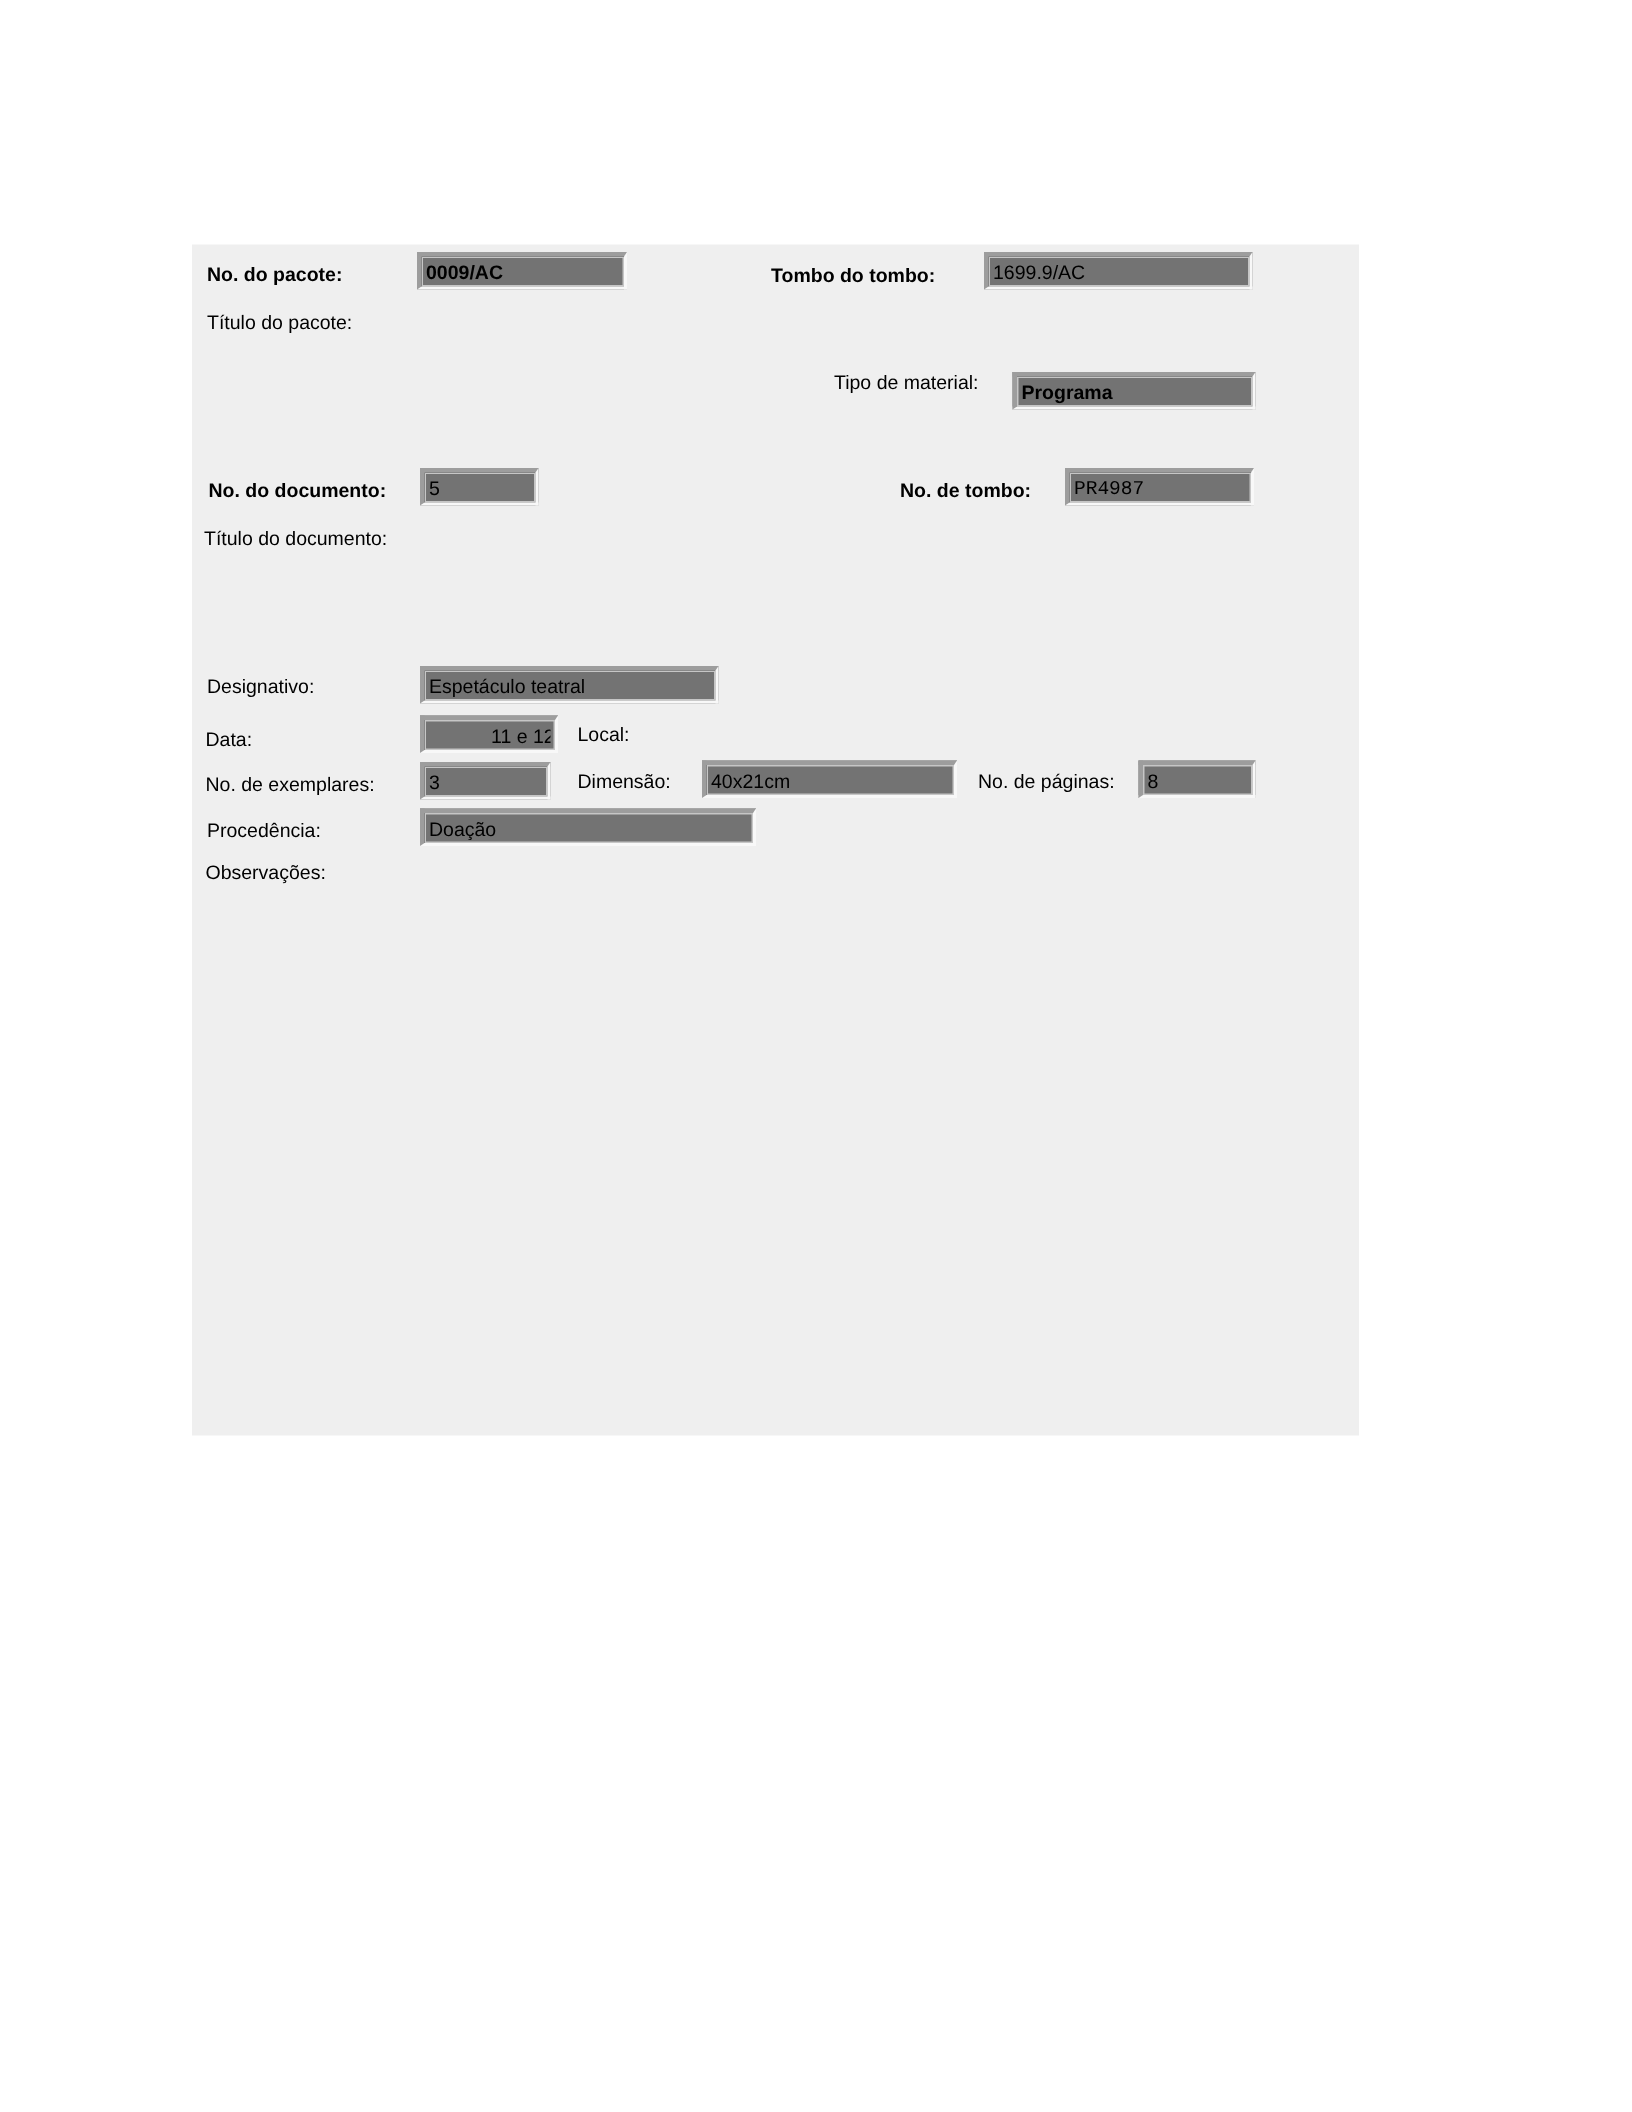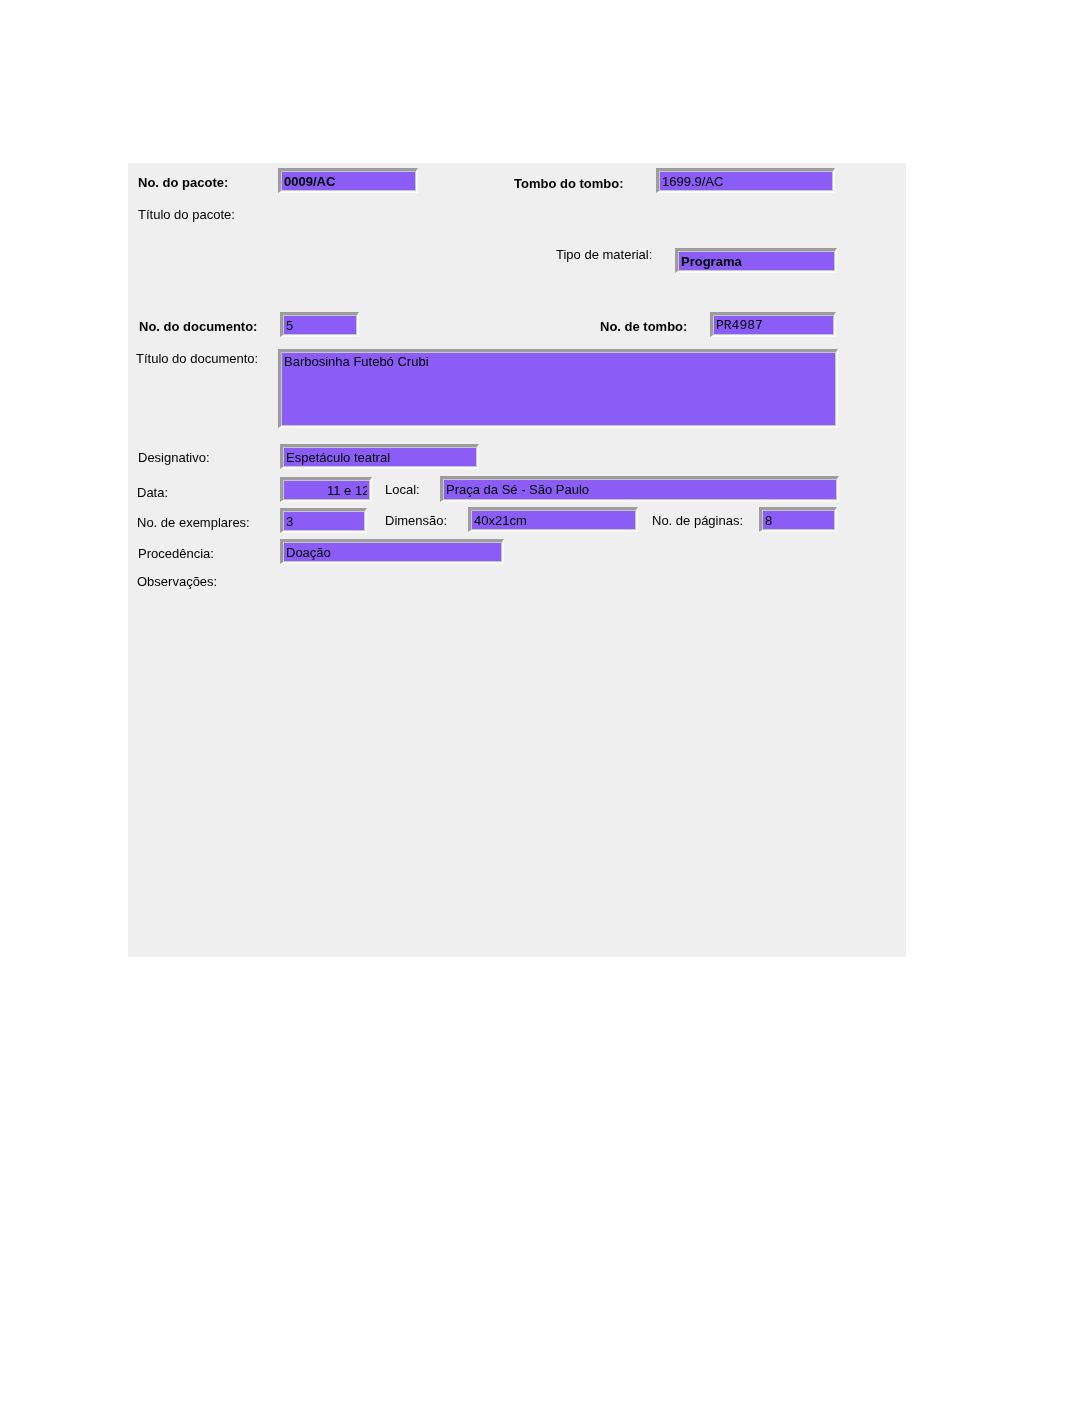--- a/index.html
+++ b/index.html
@@ -26,21 +26,21 @@
     position: absolute;
     font-size: 13px;
     color: #000;
     white-space: nowrap;
     line-height: 15px;
   }
   .b { font-weight: bold; }
   .fld, .ta {
     position: absolute;
     box-sizing: border-box;
-    background: #8b5cf6;
+    background: #737373;
     border-top: 3px solid #9d9d9d;
     border-left: 3px solid #9d9d9d;
     border-bottom: 2px solid #f8f8f8;
     border-right: 2px solid #f8f8f8;
     box-shadow: inset 0 0 0 1px #c6c6c6;
     font-family: "Liberation Sans", sans-serif;
     font-size: 13px;
     color: #000;
     padding: 1px 3px;
     outline: none;
@@ -68,30 +68,28 @@
   <span class="lbl" style="left:428px; top:84px;">Tipo de material:</span>
   <input class="fld b" style="left: 547px; top: 85px; width: 162px; height: 25px;" value="Programa">
 
   <span class="lbl b" style="left:11px; top:156px;">No. do documento:</span>
   <input class="fld" style="left: 152px; top: 149px; width: 79px; height: 25px;" value="5">
 
   <span class="lbl b" style="left:472px; top:156px;">No. de tombo:</span>
   <input class="fld" style="left: 582px; top: 149px; width: 126px; height: 25px; font-family: Liberation Mono, monospace;" value="PR4987">
 
   <span class="lbl" style="left:8px; top:188px;">Título do documento:</span>
-  <textarea class="ta" style="left: 150px; top: 186px; width: 560px; height: 79px;">Barbosinha Futebó Crubi</textarea>
 
   <span class="lbl" style="left:10px; top:287px;">Designativo:</span>
   <input class="fld" style="left: 152px; top: 281px; width: 199px; height: 25px;" value="Espetáculo teatral">
 
   <span class="lbl" style="left:9px; top:322px;">Data:</span>
   <input class="fld" style="left: 152px; top: 314px; width: 92px; height: 25px; padding-left: 44px;" value="11 e 12/12/">
 
   <span class="lbl" style="left:257px; top:319px;">Local:</span>
-  <input class="fld" style="left: 312px; top: 313px; width: 399px; height: 26px;" value="Praça da Sé - São Paulo">
 
   <span class="lbl" style="left:9px; top:352px;">No. de exemplares:</span>
   <input class="fld" style="left: 152px; top: 345px; width: 87px; height: 25px;" value="3">
 
   <span class="lbl" style="left:257px; top:350px;">Dimensão:</span>
   <input class="fld" style="left: 340px; top: 344px; width: 170px; height: 25px;" value="40x21cm">
 
   <span class="lbl" style="left:524px; top:350px;">No. de páginas:</span>
   <input class="fld" style="left: 631px; top: 344px; width: 78px; height: 25px;" value="8">
 

